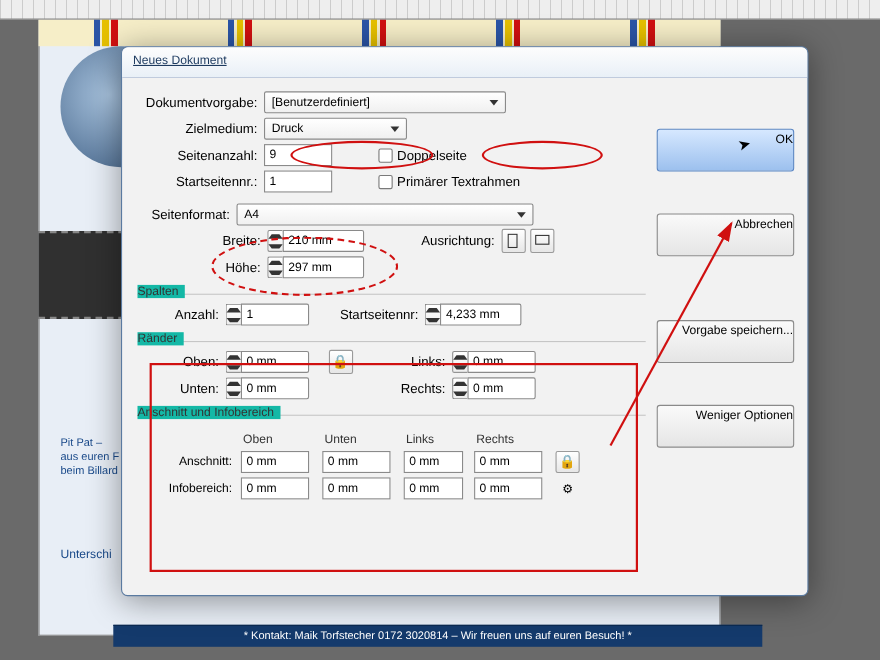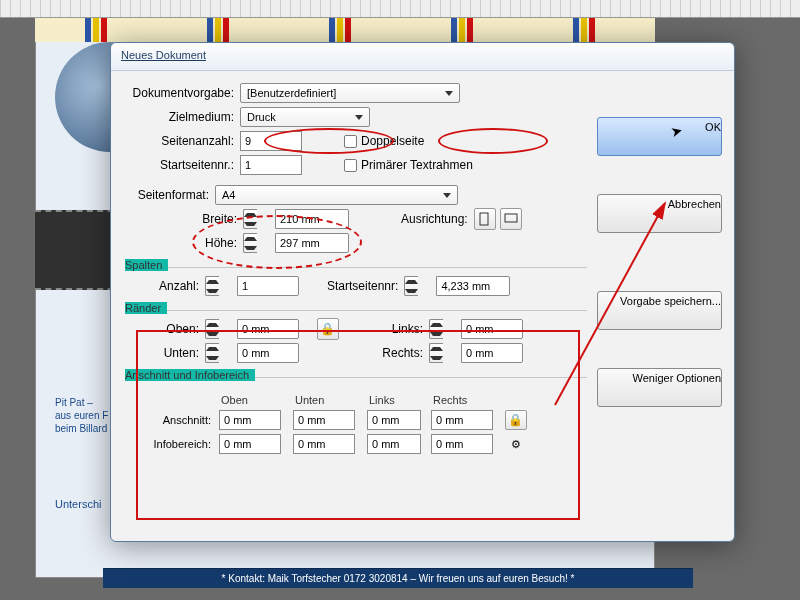--- a/index.html
+++ b/index.html
@@ -186,21 +186,20 @@
   }
   .mini-up  { width:0;height:0;border-left:3px solid transparent;border-right:3px solid transparent;border-bottom:4px solid #333;}
   .mini-down{ width:0;height:0;border-left:3px solid transparent;border-right:3px solid transparent;border-top:4px solid #333;}
   .spin input {
     height:20px;
     border:1px solid #8a8a8a;
     border-radius:0 2px 2px 0;
     padding:0 4px;
     font-size:11px;
     outline:none;
-    margin-left:18px;
   }
   .inp-sm { width:62px; }
   .inp-md { width:74px; }
   .chk {
     width:13px;height:13px;border:1px solid #7a7a7a;background:#fff;margin-right:4px;display:inline-block;border-radius:2px;
   }
   .gap { width: 42px; }
 
   .section-line {
     border-top:1px solid #c6c6c6;
@@ -316,21 +315,21 @@
         <input class="input-flat inp-sm" value="1" style="">
         <span class="gap"></span>
         <span class="chk"></span>
         <span>Primärer Textrahmen</span>
       </div>
 
       <div style="height:6px"></div>
 
       <div class="row">
         <span class="lbl w2">Seitenformat:</span>
-        <div class="dd" style="width:243px">
+        <div class="dd" style="width:270px">
           <span>A4</span>
           <span class="dd-handle">
               <span class="arrow-down"></span>
             </span>
         </div>
       </div>
 
       <div class="row">
         <span class="lbl" style="width:118px">Breite:</span>
         <div class="spin">

